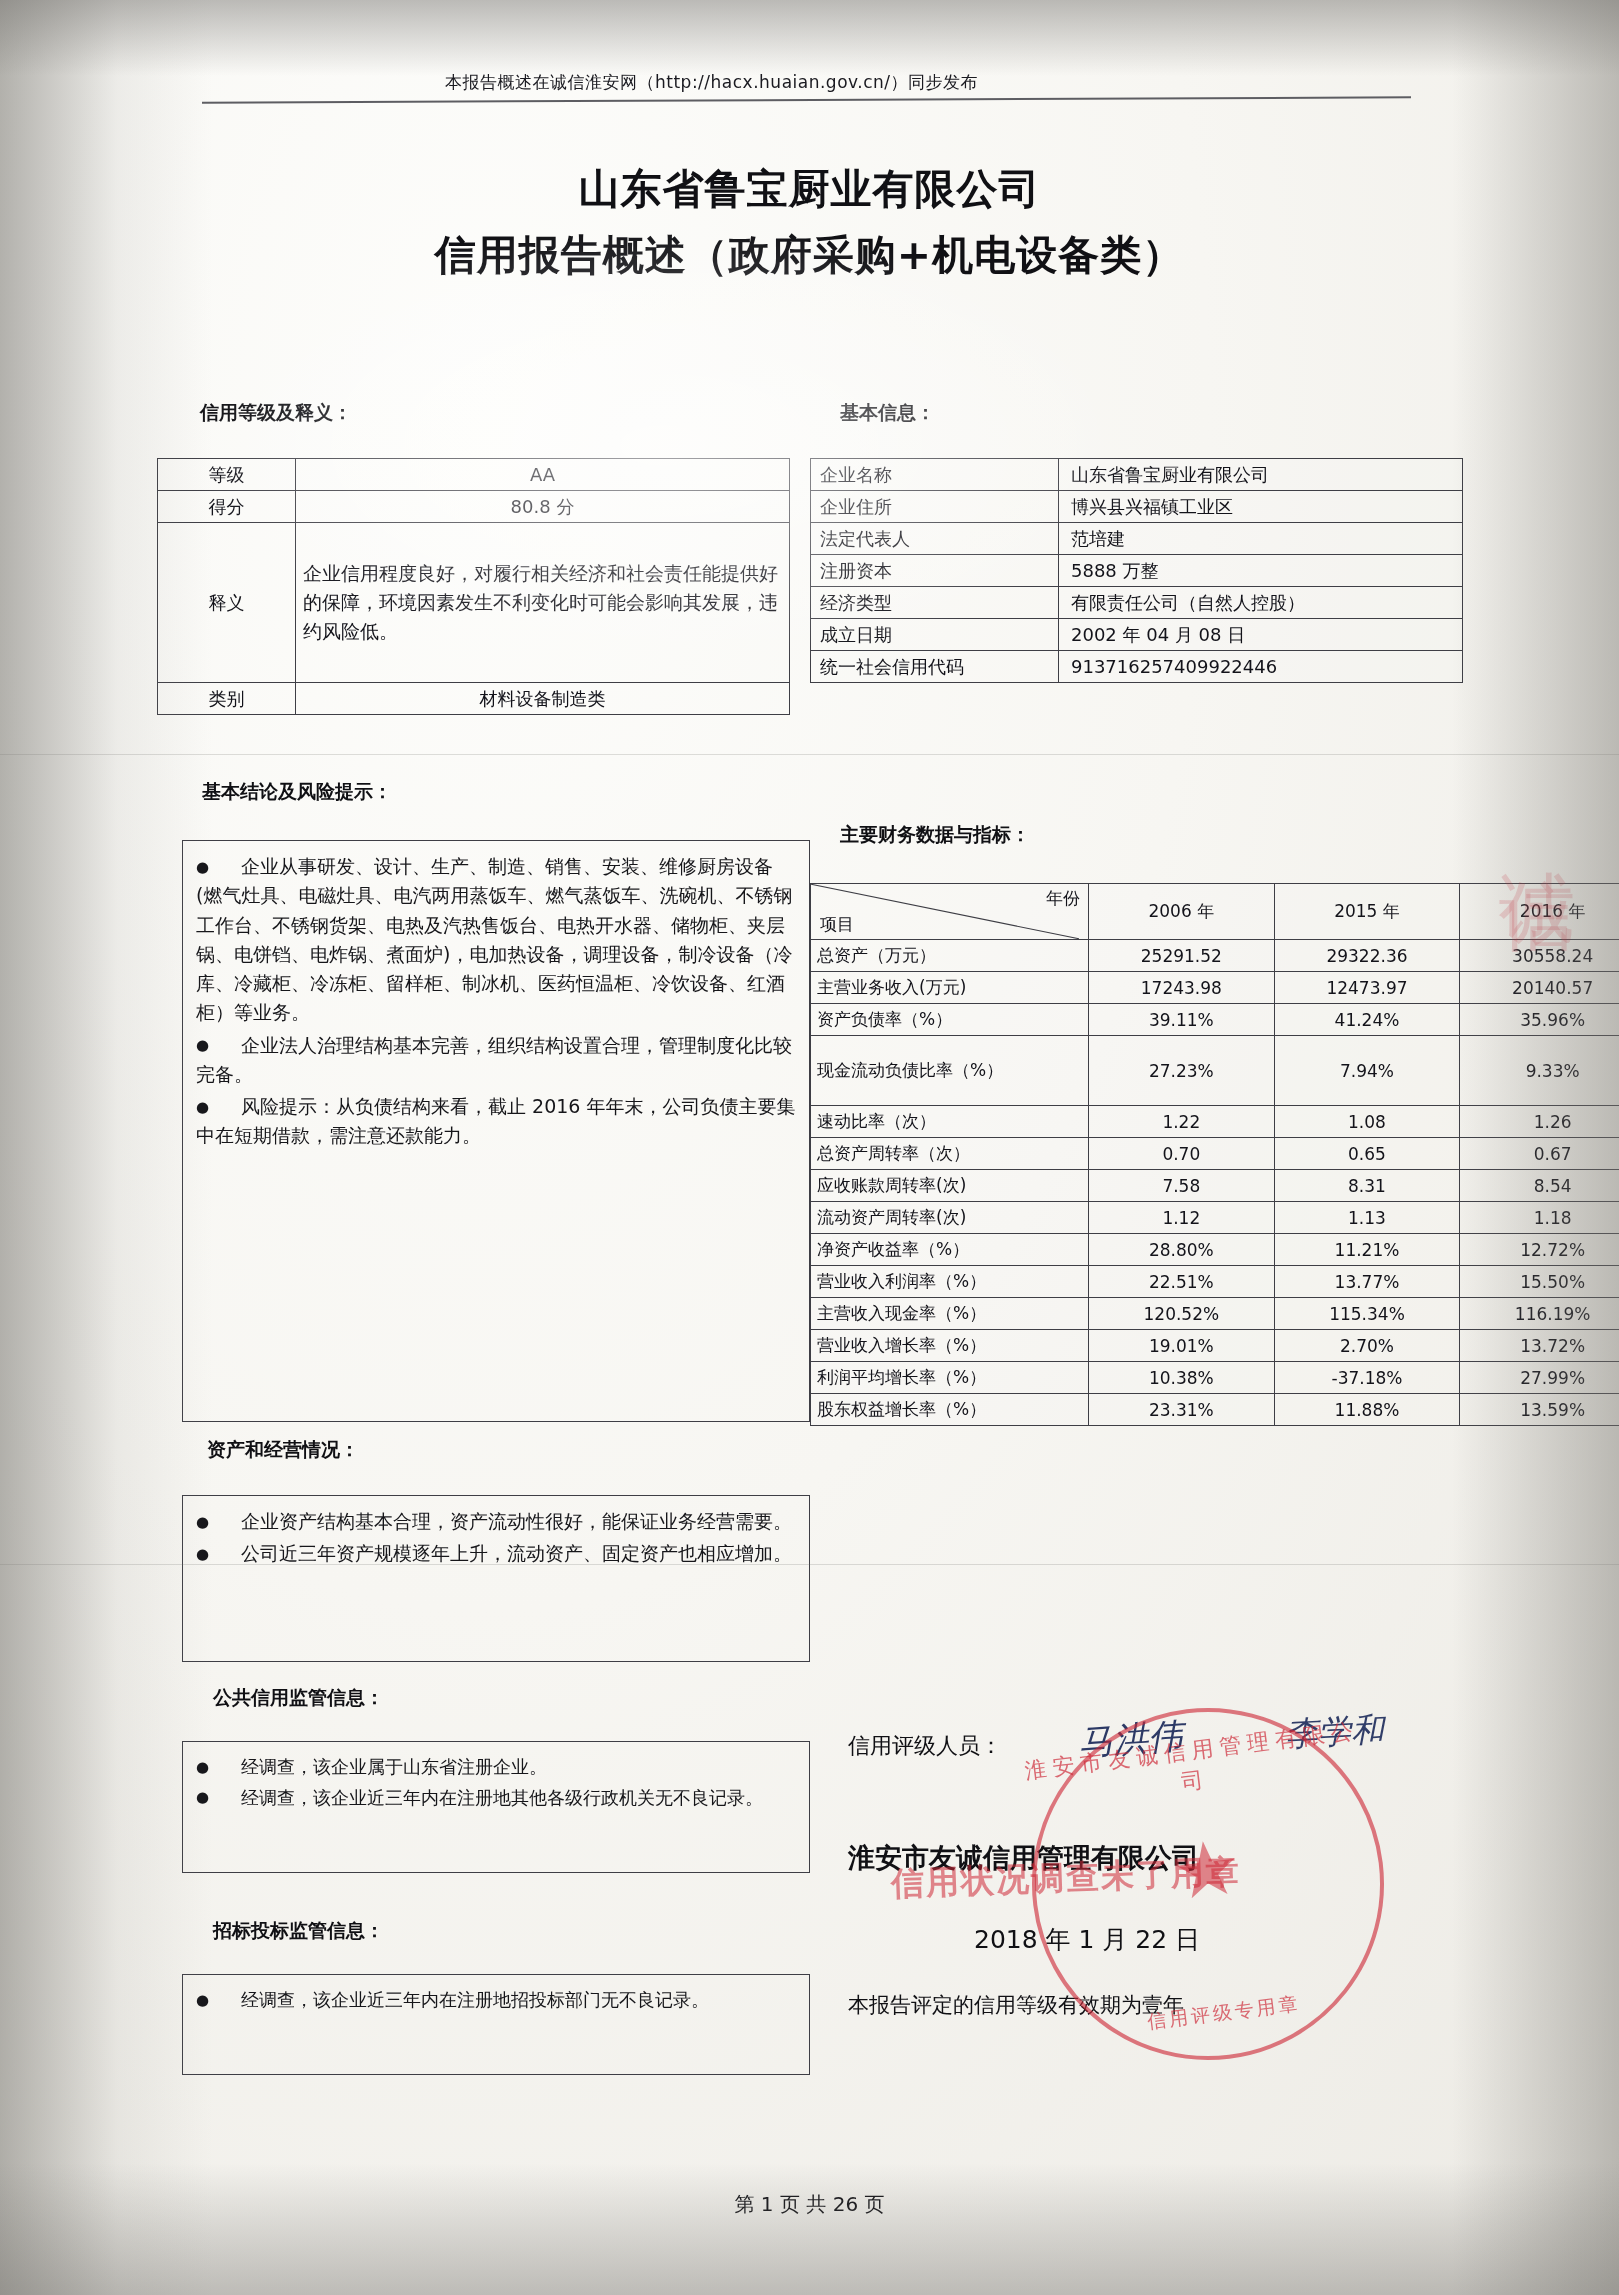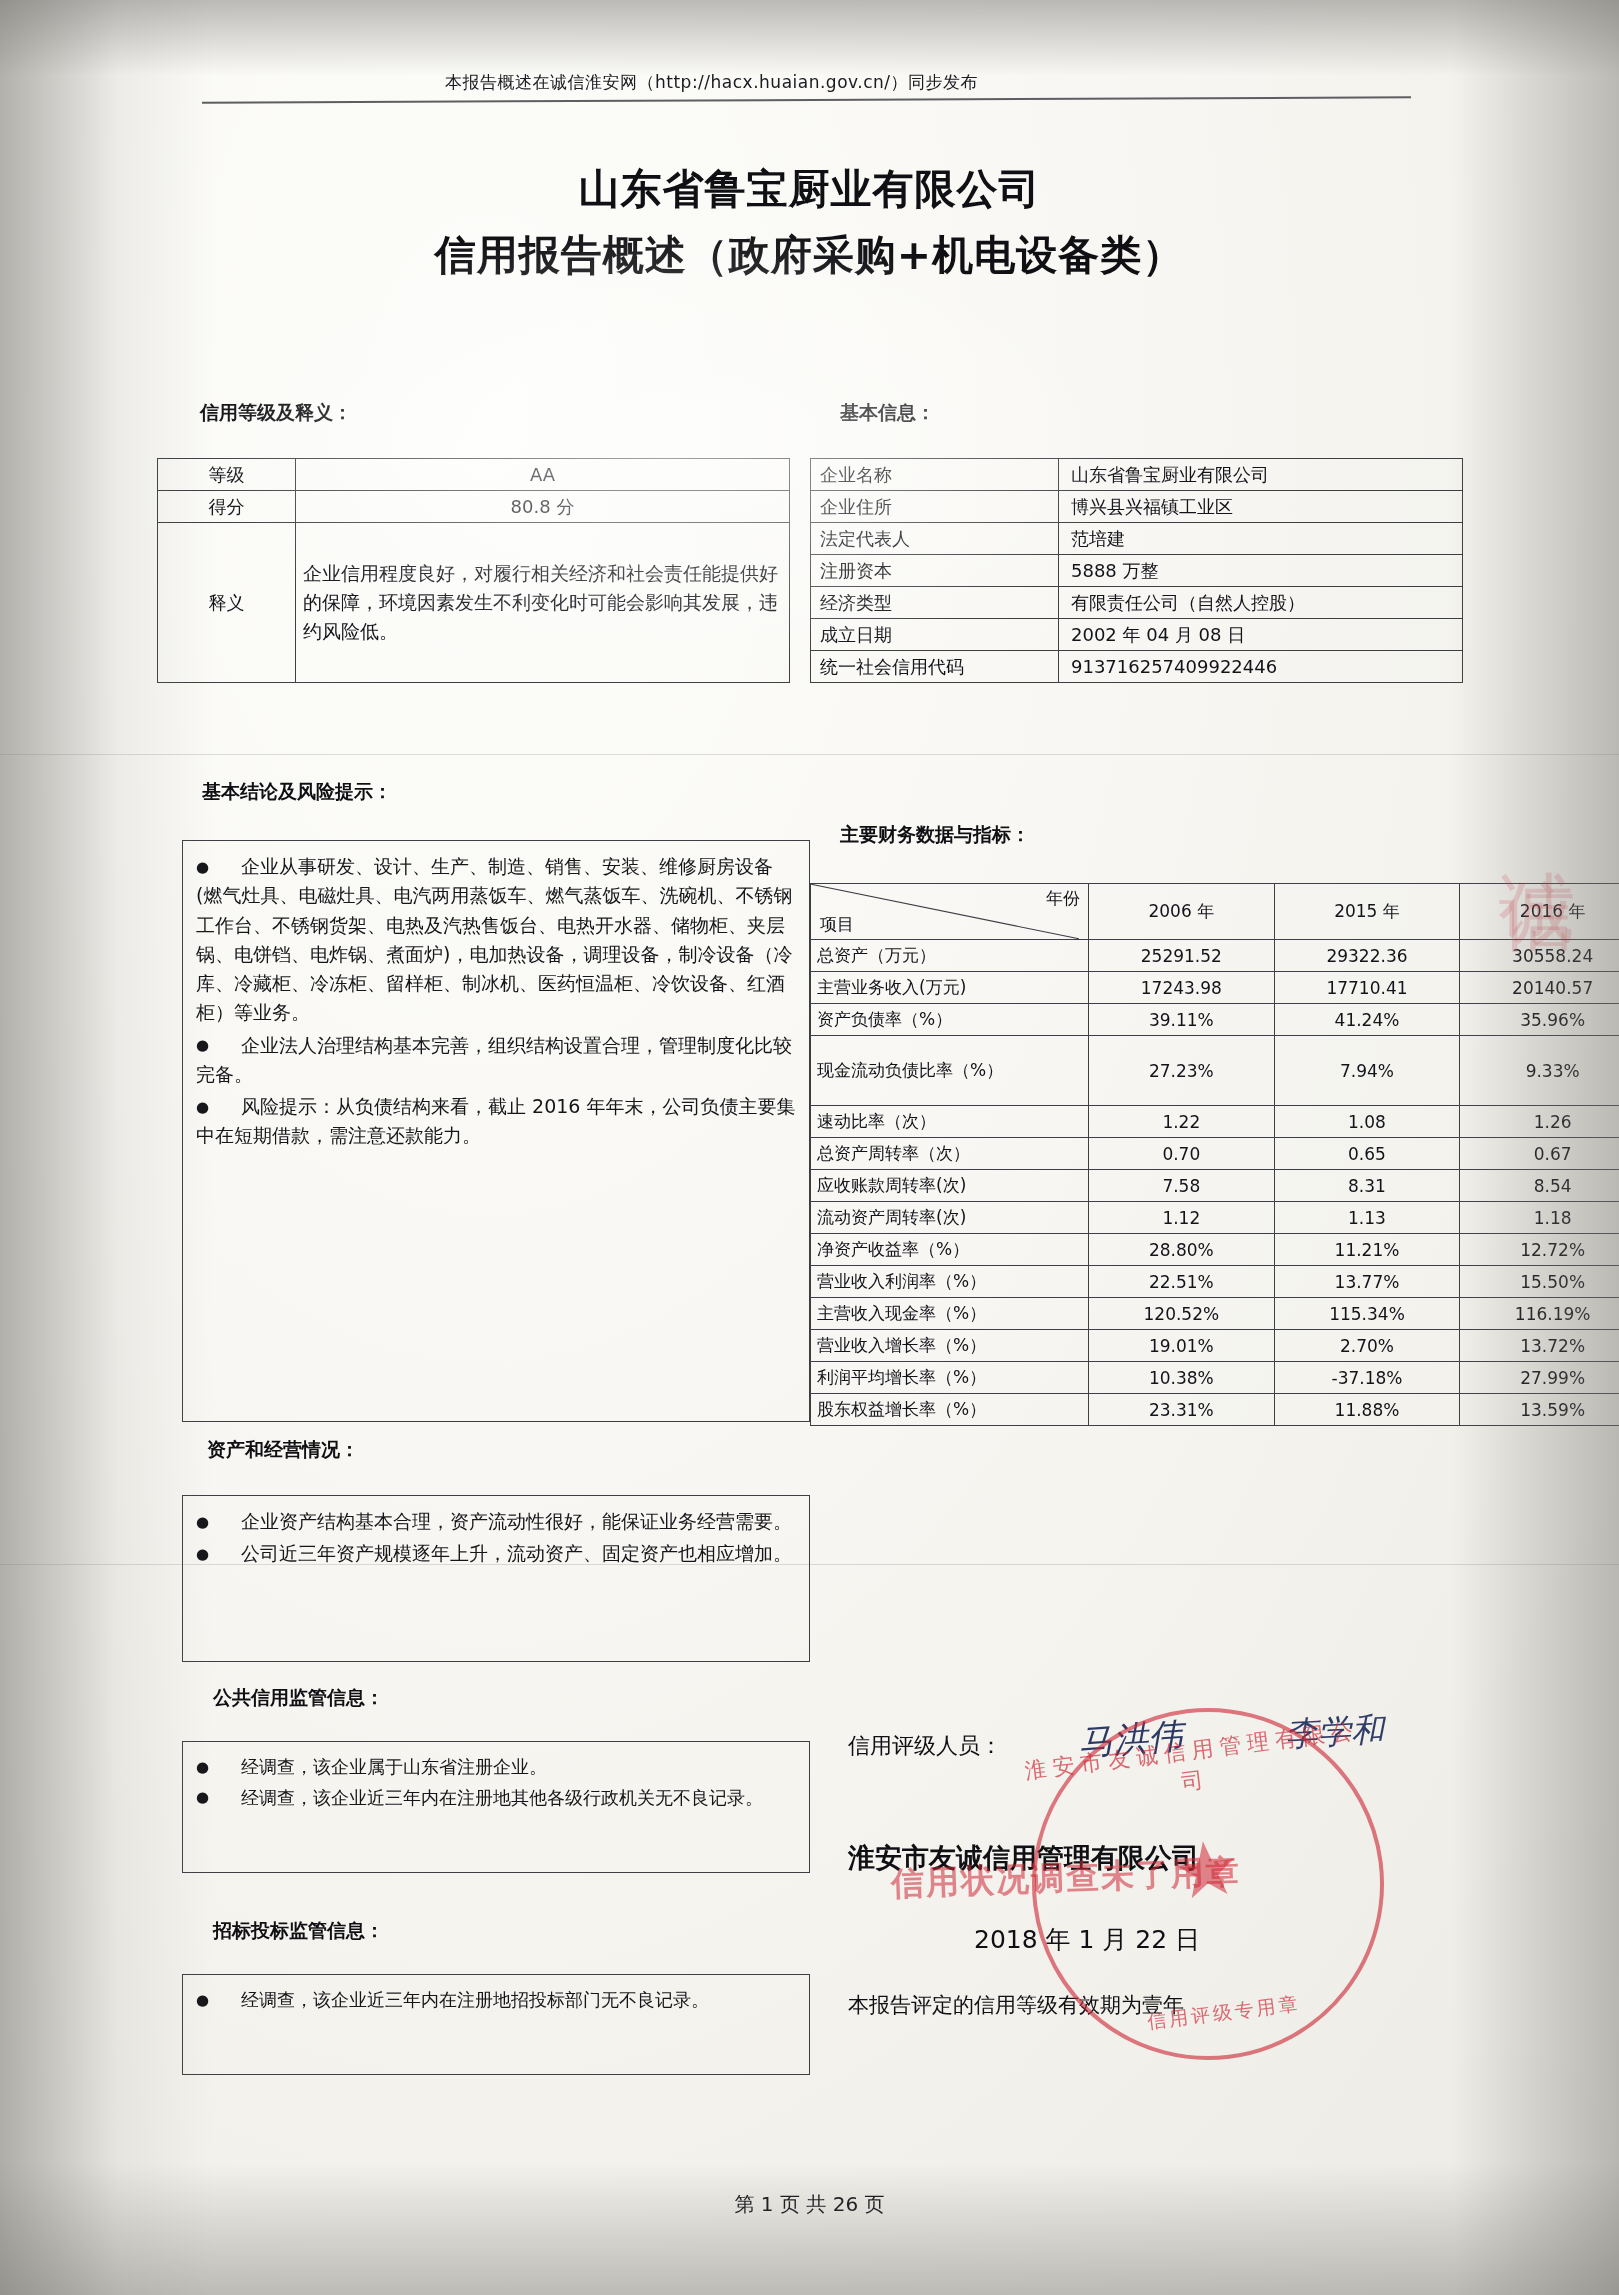--- a/index.html
+++ b/index.html
@@ -268,20 +268,24 @@
         <td class="lab">等级</td>
         <td class="val">AA</td>
       </tr>
       <tr>
         <td class="lab">得分</td>
         <td class="val">80.8 分</td>
       </tr>
       <tr>
         <td class="lab" style="height:152px;">释义</td>
         <td class="interp-text">企业信用程度良好，对履行相关经济和社会责任能提供好的保障，环境因素发生不利变化时可能会影响其发展，违约风险低。</td>
+      </tr>
+      <tr>
+        <td class="lab">类别</td>
+        <td class="val">材料设备制造类</td>
       </tr>
     </tbody>
       </table>
 
     <table class="grid" id="basic-table">
       <tbody>
           <tr>
         <td class="k">企业名称</td>
         <td class="v">山东省鲁宝厨业有限公司</td>
       </tr>
@@ -338,21 +342,21 @@
 
       <tr>
         <td class="item">总资产（万元）</td>
         <td>25291.52</td>
         <td>29322.36</td>
         <td>30558.24</td>
       </tr>
       <tr>
         <td class="item">主营业务收入(万元)</td>
         <td>17243.98</td>
-        <td>17710.41</td>
+        <td>12473.97</td>
         <td>20140.57</td>
       </tr>
       <tr>
         <td class="item">资产负债率（%）</td>
         <td>39.11%</td>
         <td>41.24%</td>
         <td>35.96%</td>
       </tr>
       <tr>
         <td class="item" style="height:61px;">现金流动负债比率（%）</td>

